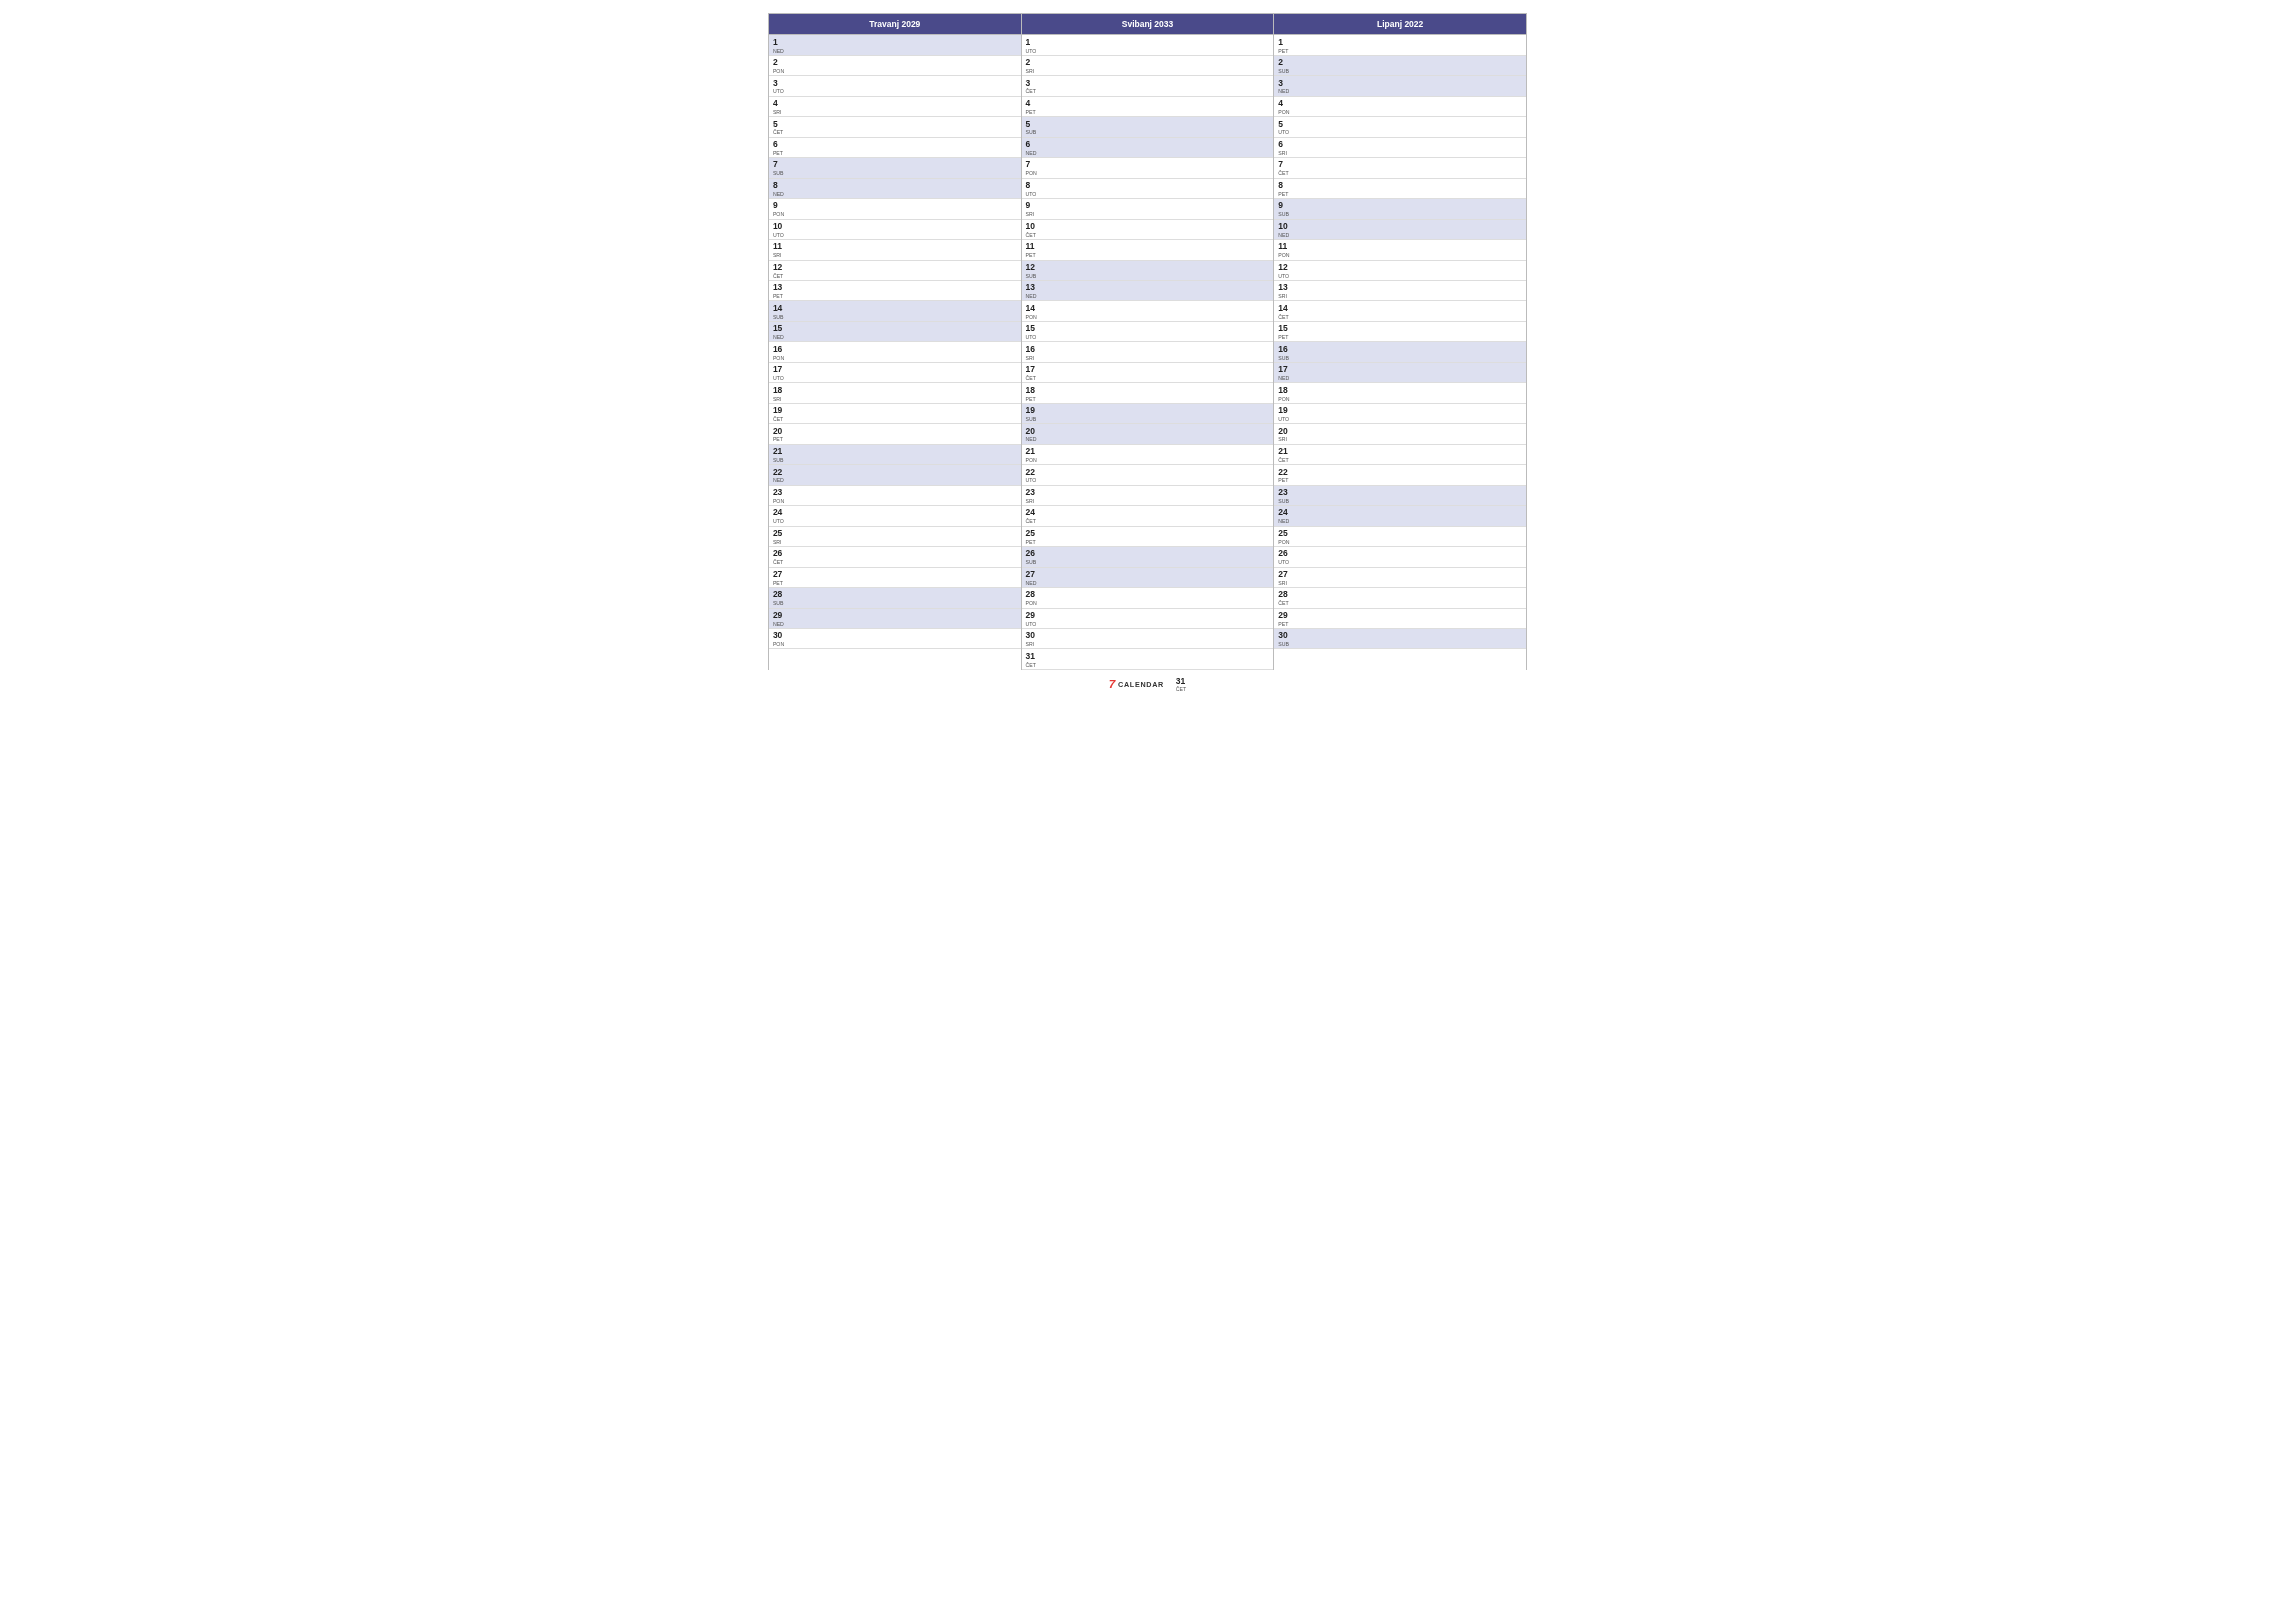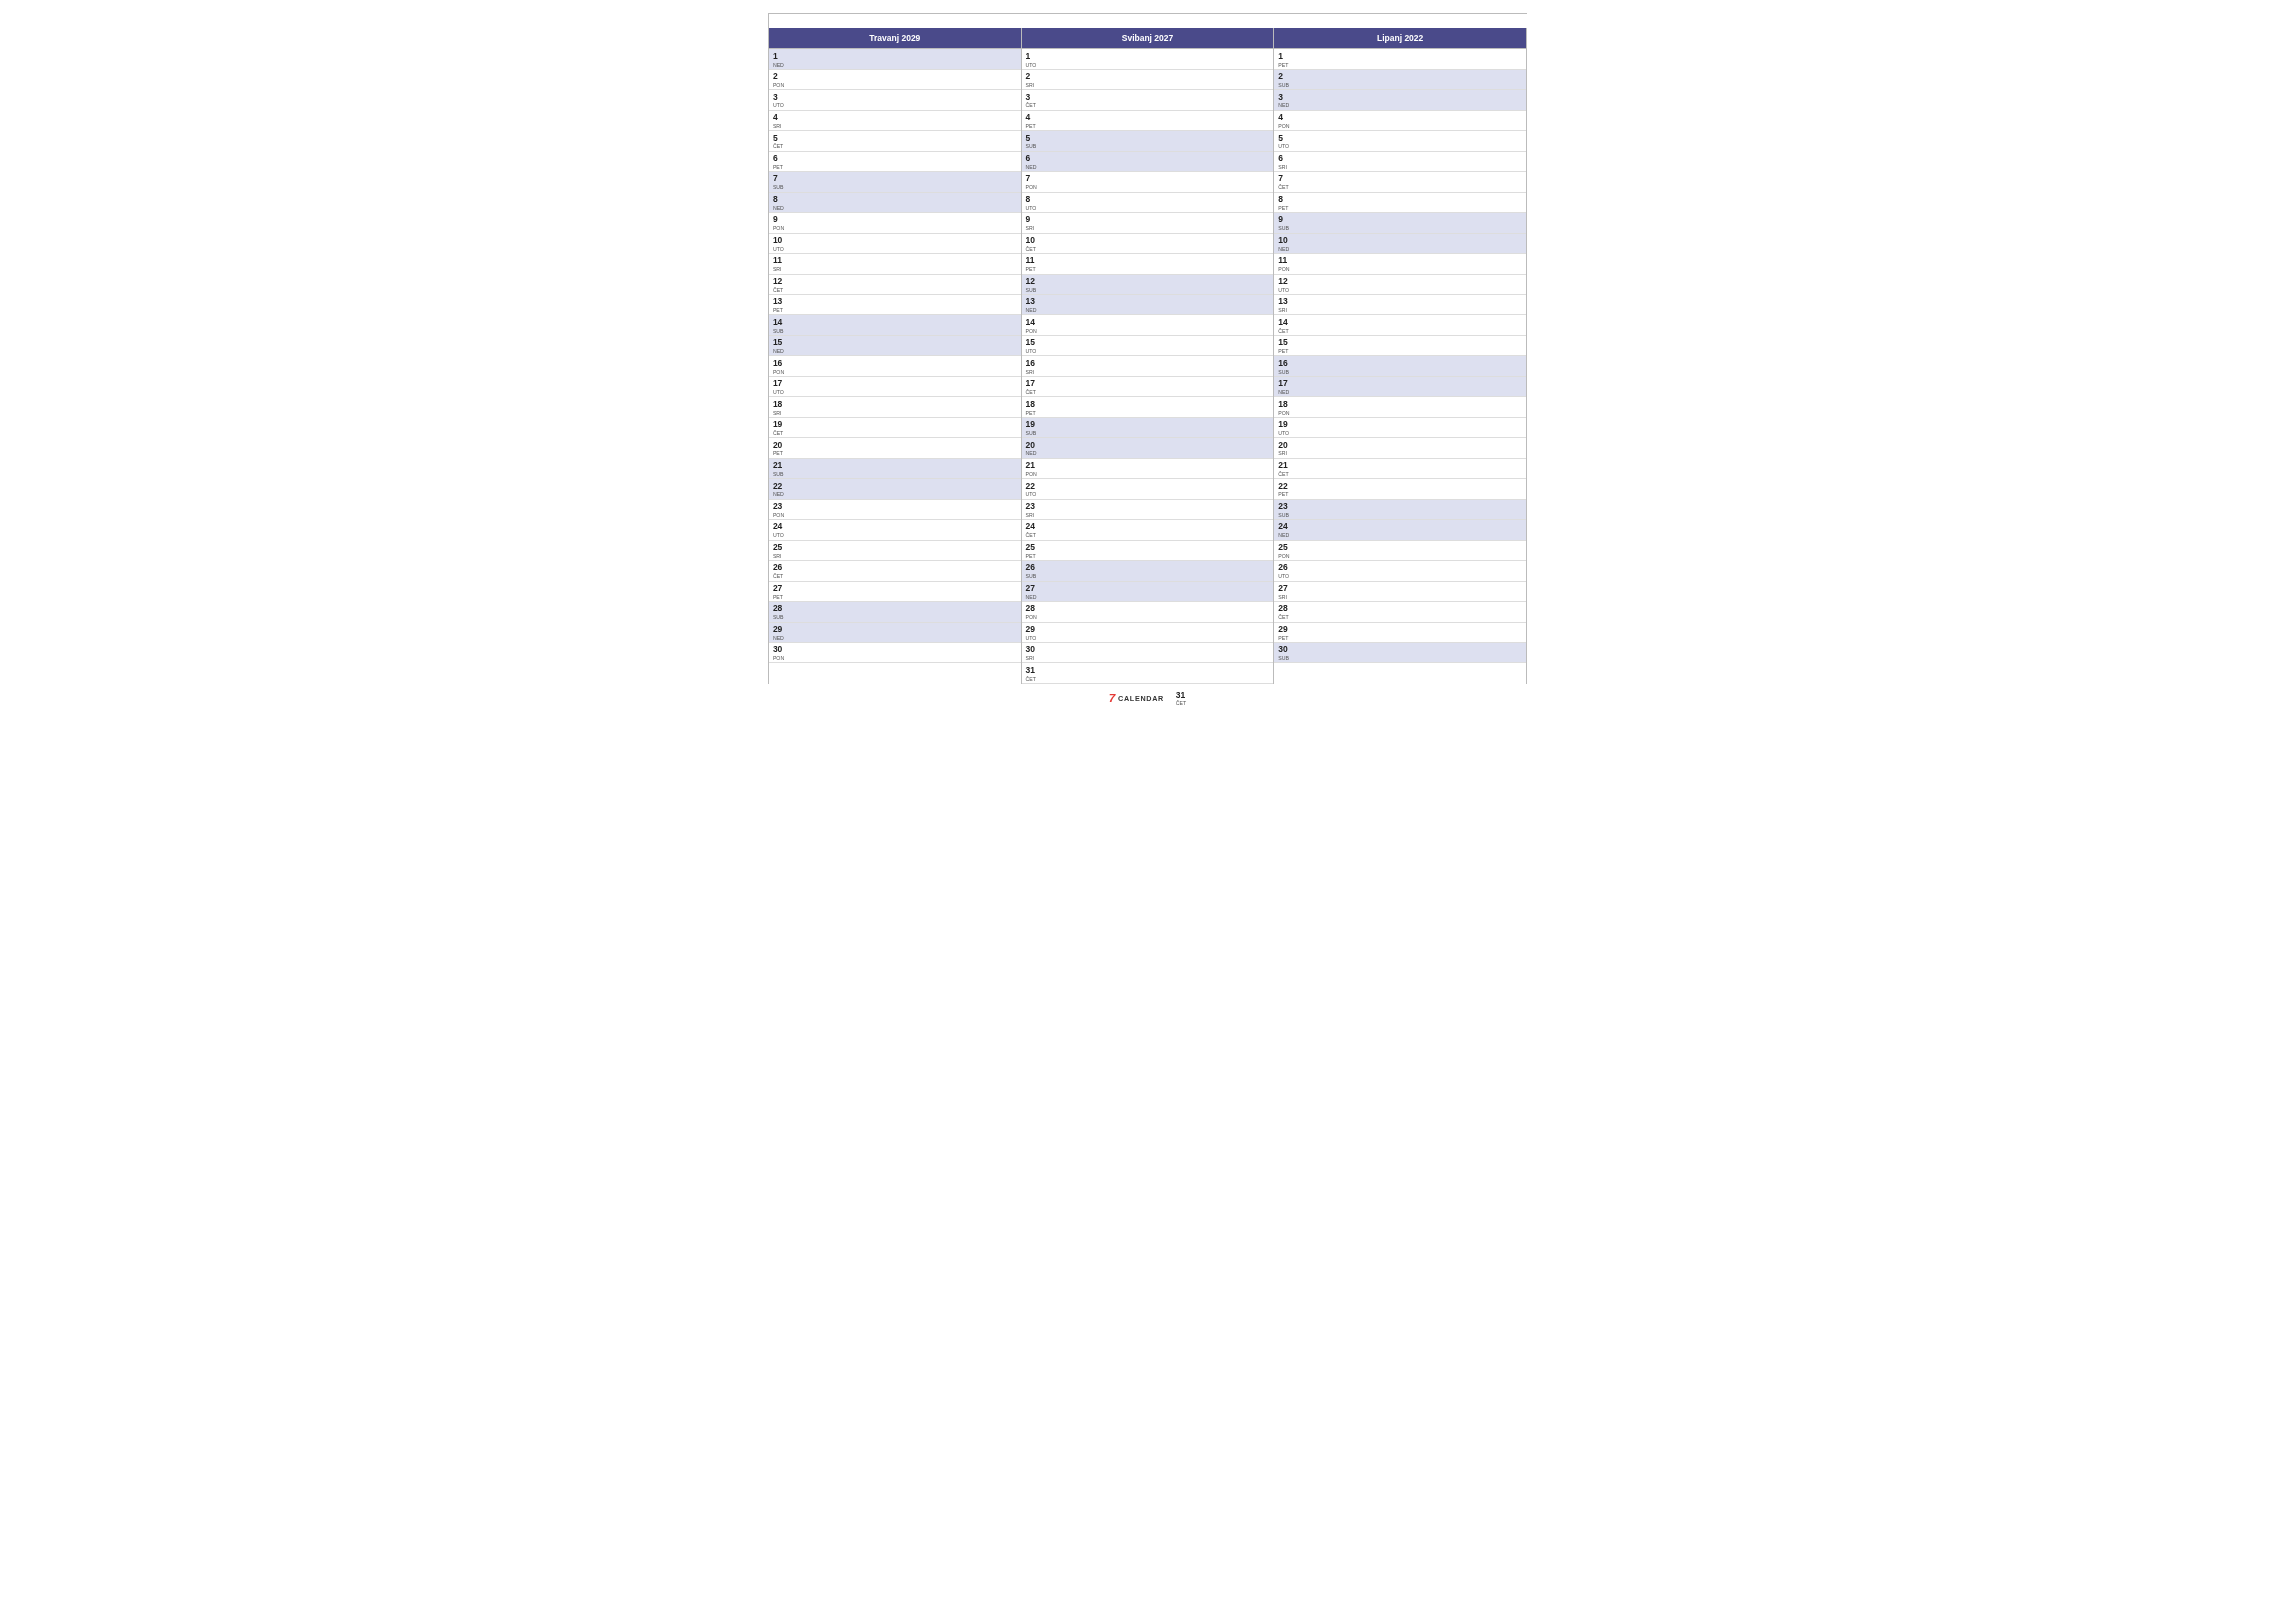--- a/index.html
+++ b/index.html
@@ -17,21 +17,20 @@
     }
     .calendar-grid {
       display: grid;
       grid-template-columns: 1fr 1fr 1fr;
       border: 0.7px solid #bbb;
       border-right: none;
       border-bottom: none;
     }
     .month-col {
       border-right: 0.7px solid #bbb;
-      margin-top: 14px;
     }
     .month-header {
       background: #4a4a8a;
       color: #fff;
       text-align: center;
       padding: 5.2px 2.6px;
       font-size: 8.5px;
       font-weight: bold;
       border-bottom: 0.7px solid #bbb;
     }
@@ -279,21 +278,21 @@
           </div>
         </div>
         <div class="day-row weekday">
           <div class="day-cell">
             <span class="day-num">30</span>
             <span class="day-name">PON</span>
           </div>
         </div>
       </div>
       <div class="month-col">
-        <div class="month-header">Svibanj 2027</div>
+        <div class="month-header">Svibanj 2033</div>
         <div class="day-row weekday">
           <div class="day-cell">
             <span class="day-num">1</span>
             <span class="day-name">UTO</span>
           </div>
         </div>
         <div class="day-row weekday">
           <div class="day-cell">
             <span class="day-num">2</span>
             <span class="day-name">SRI</span>

